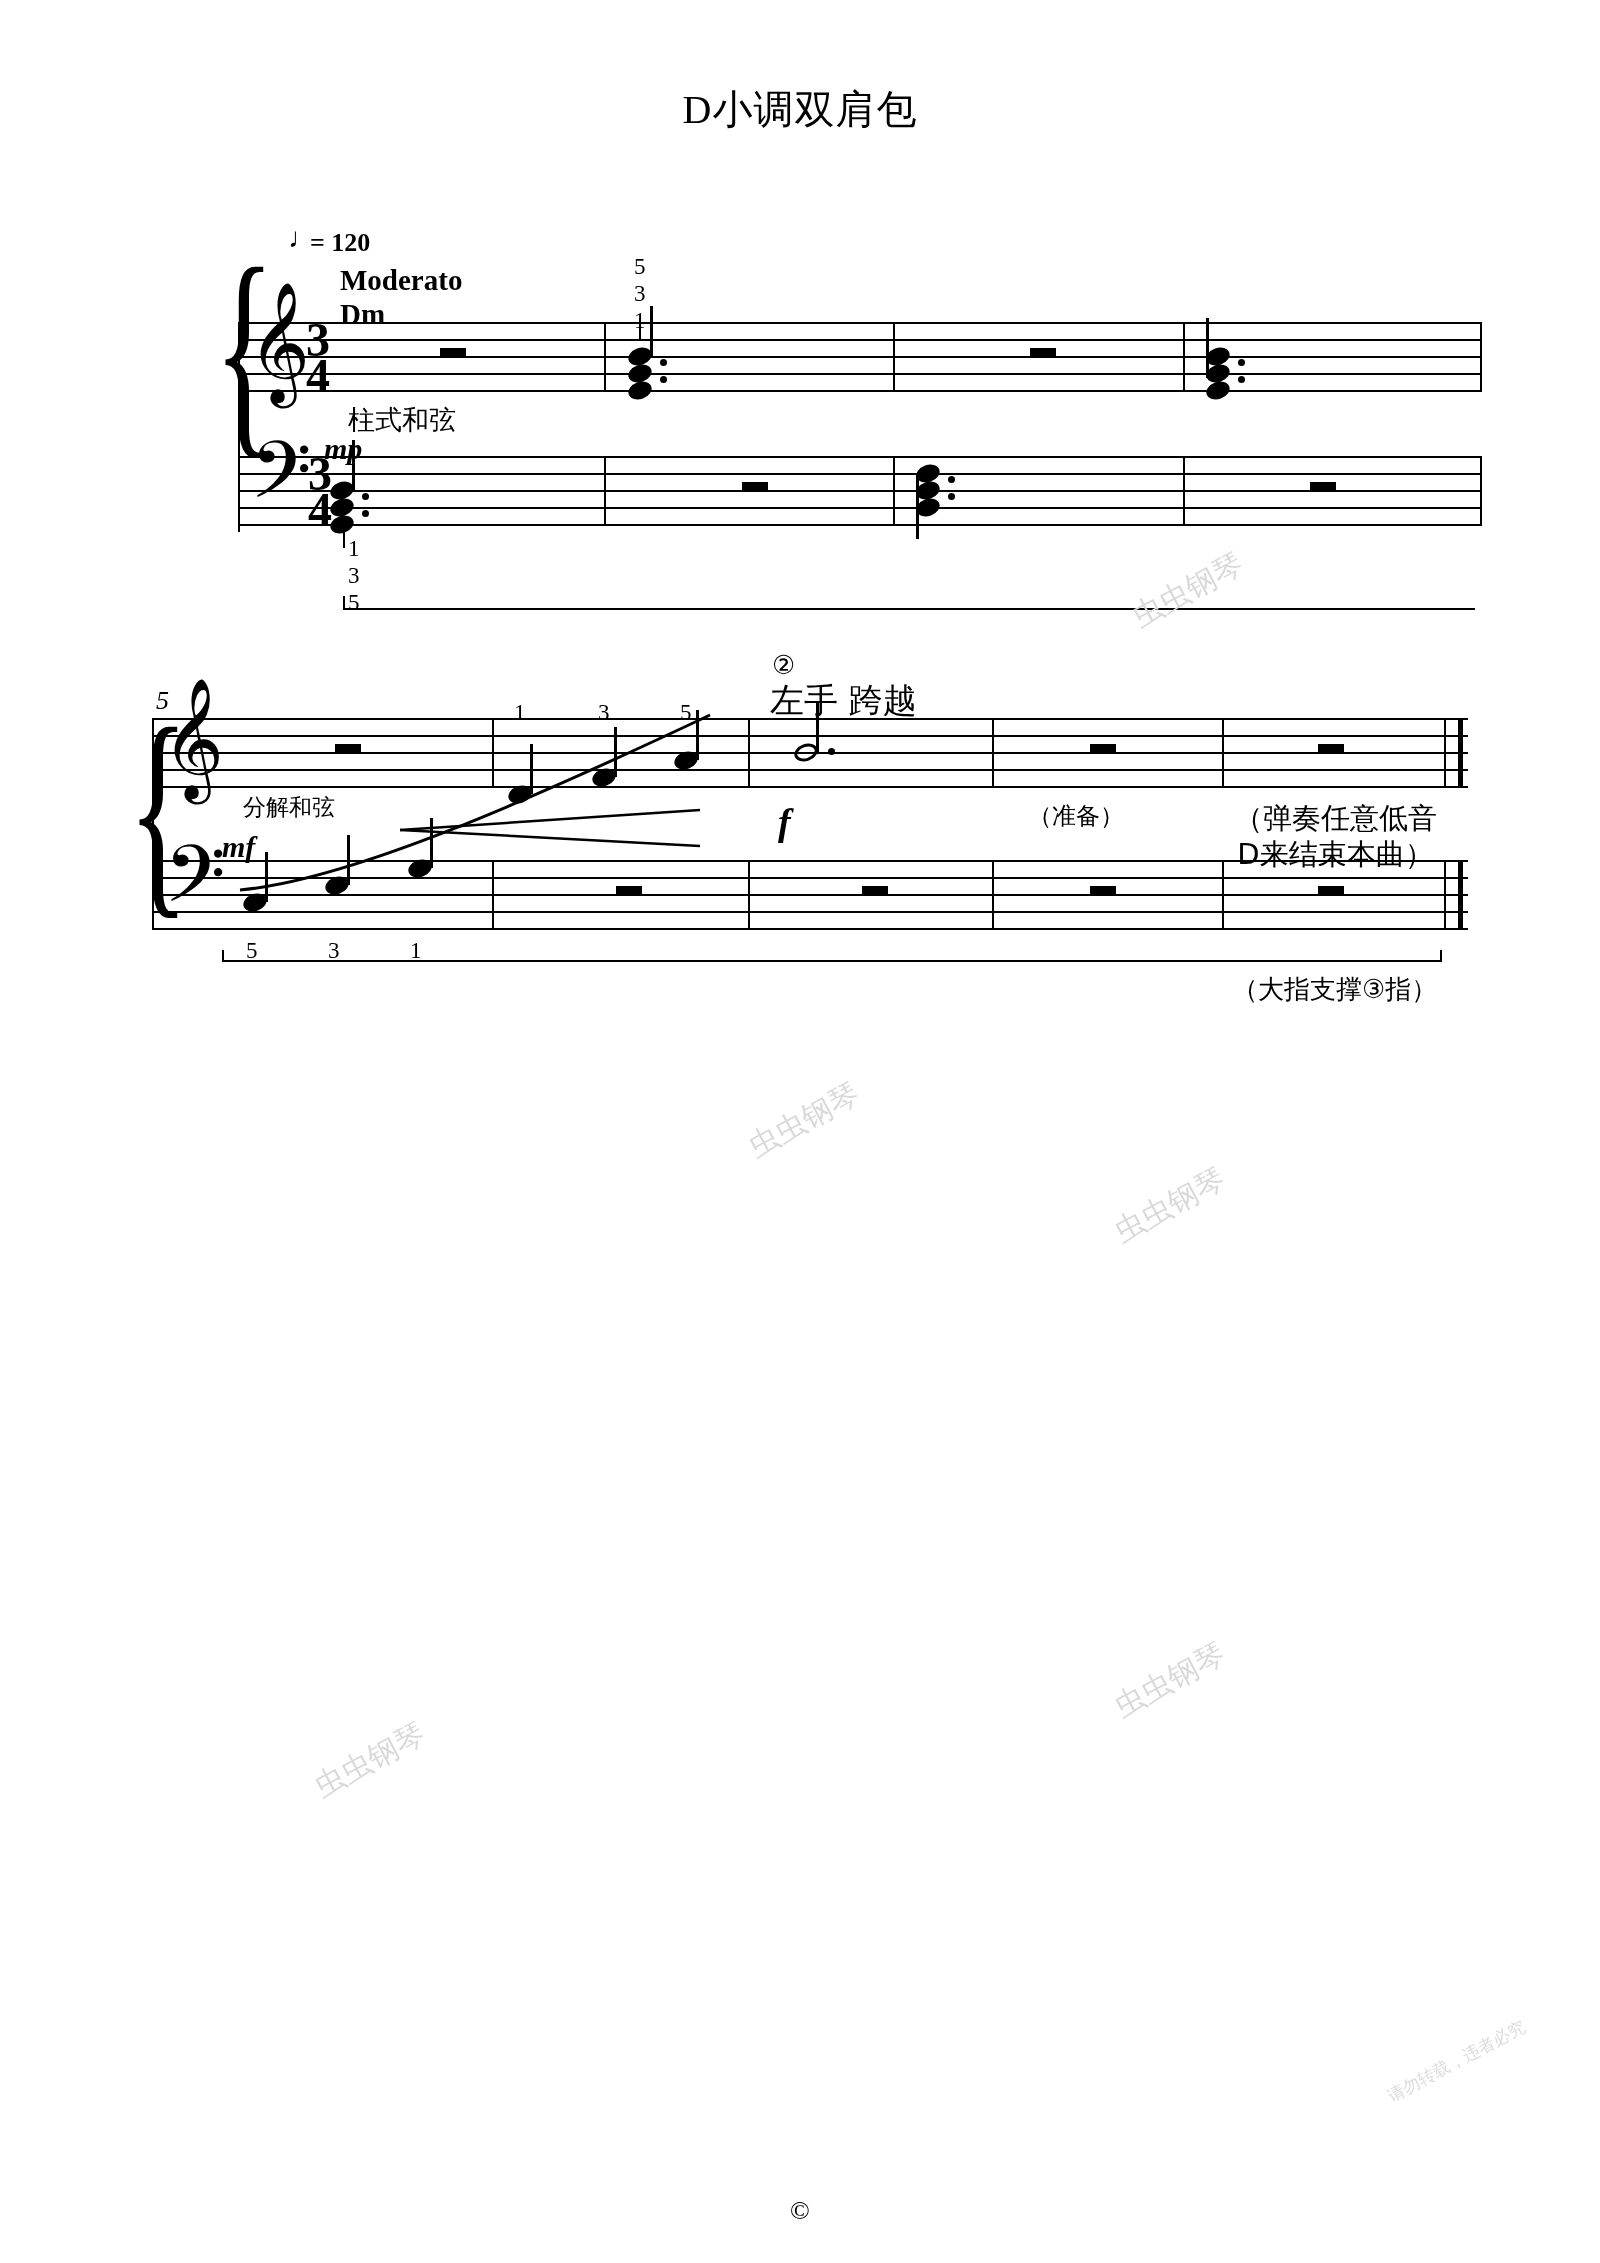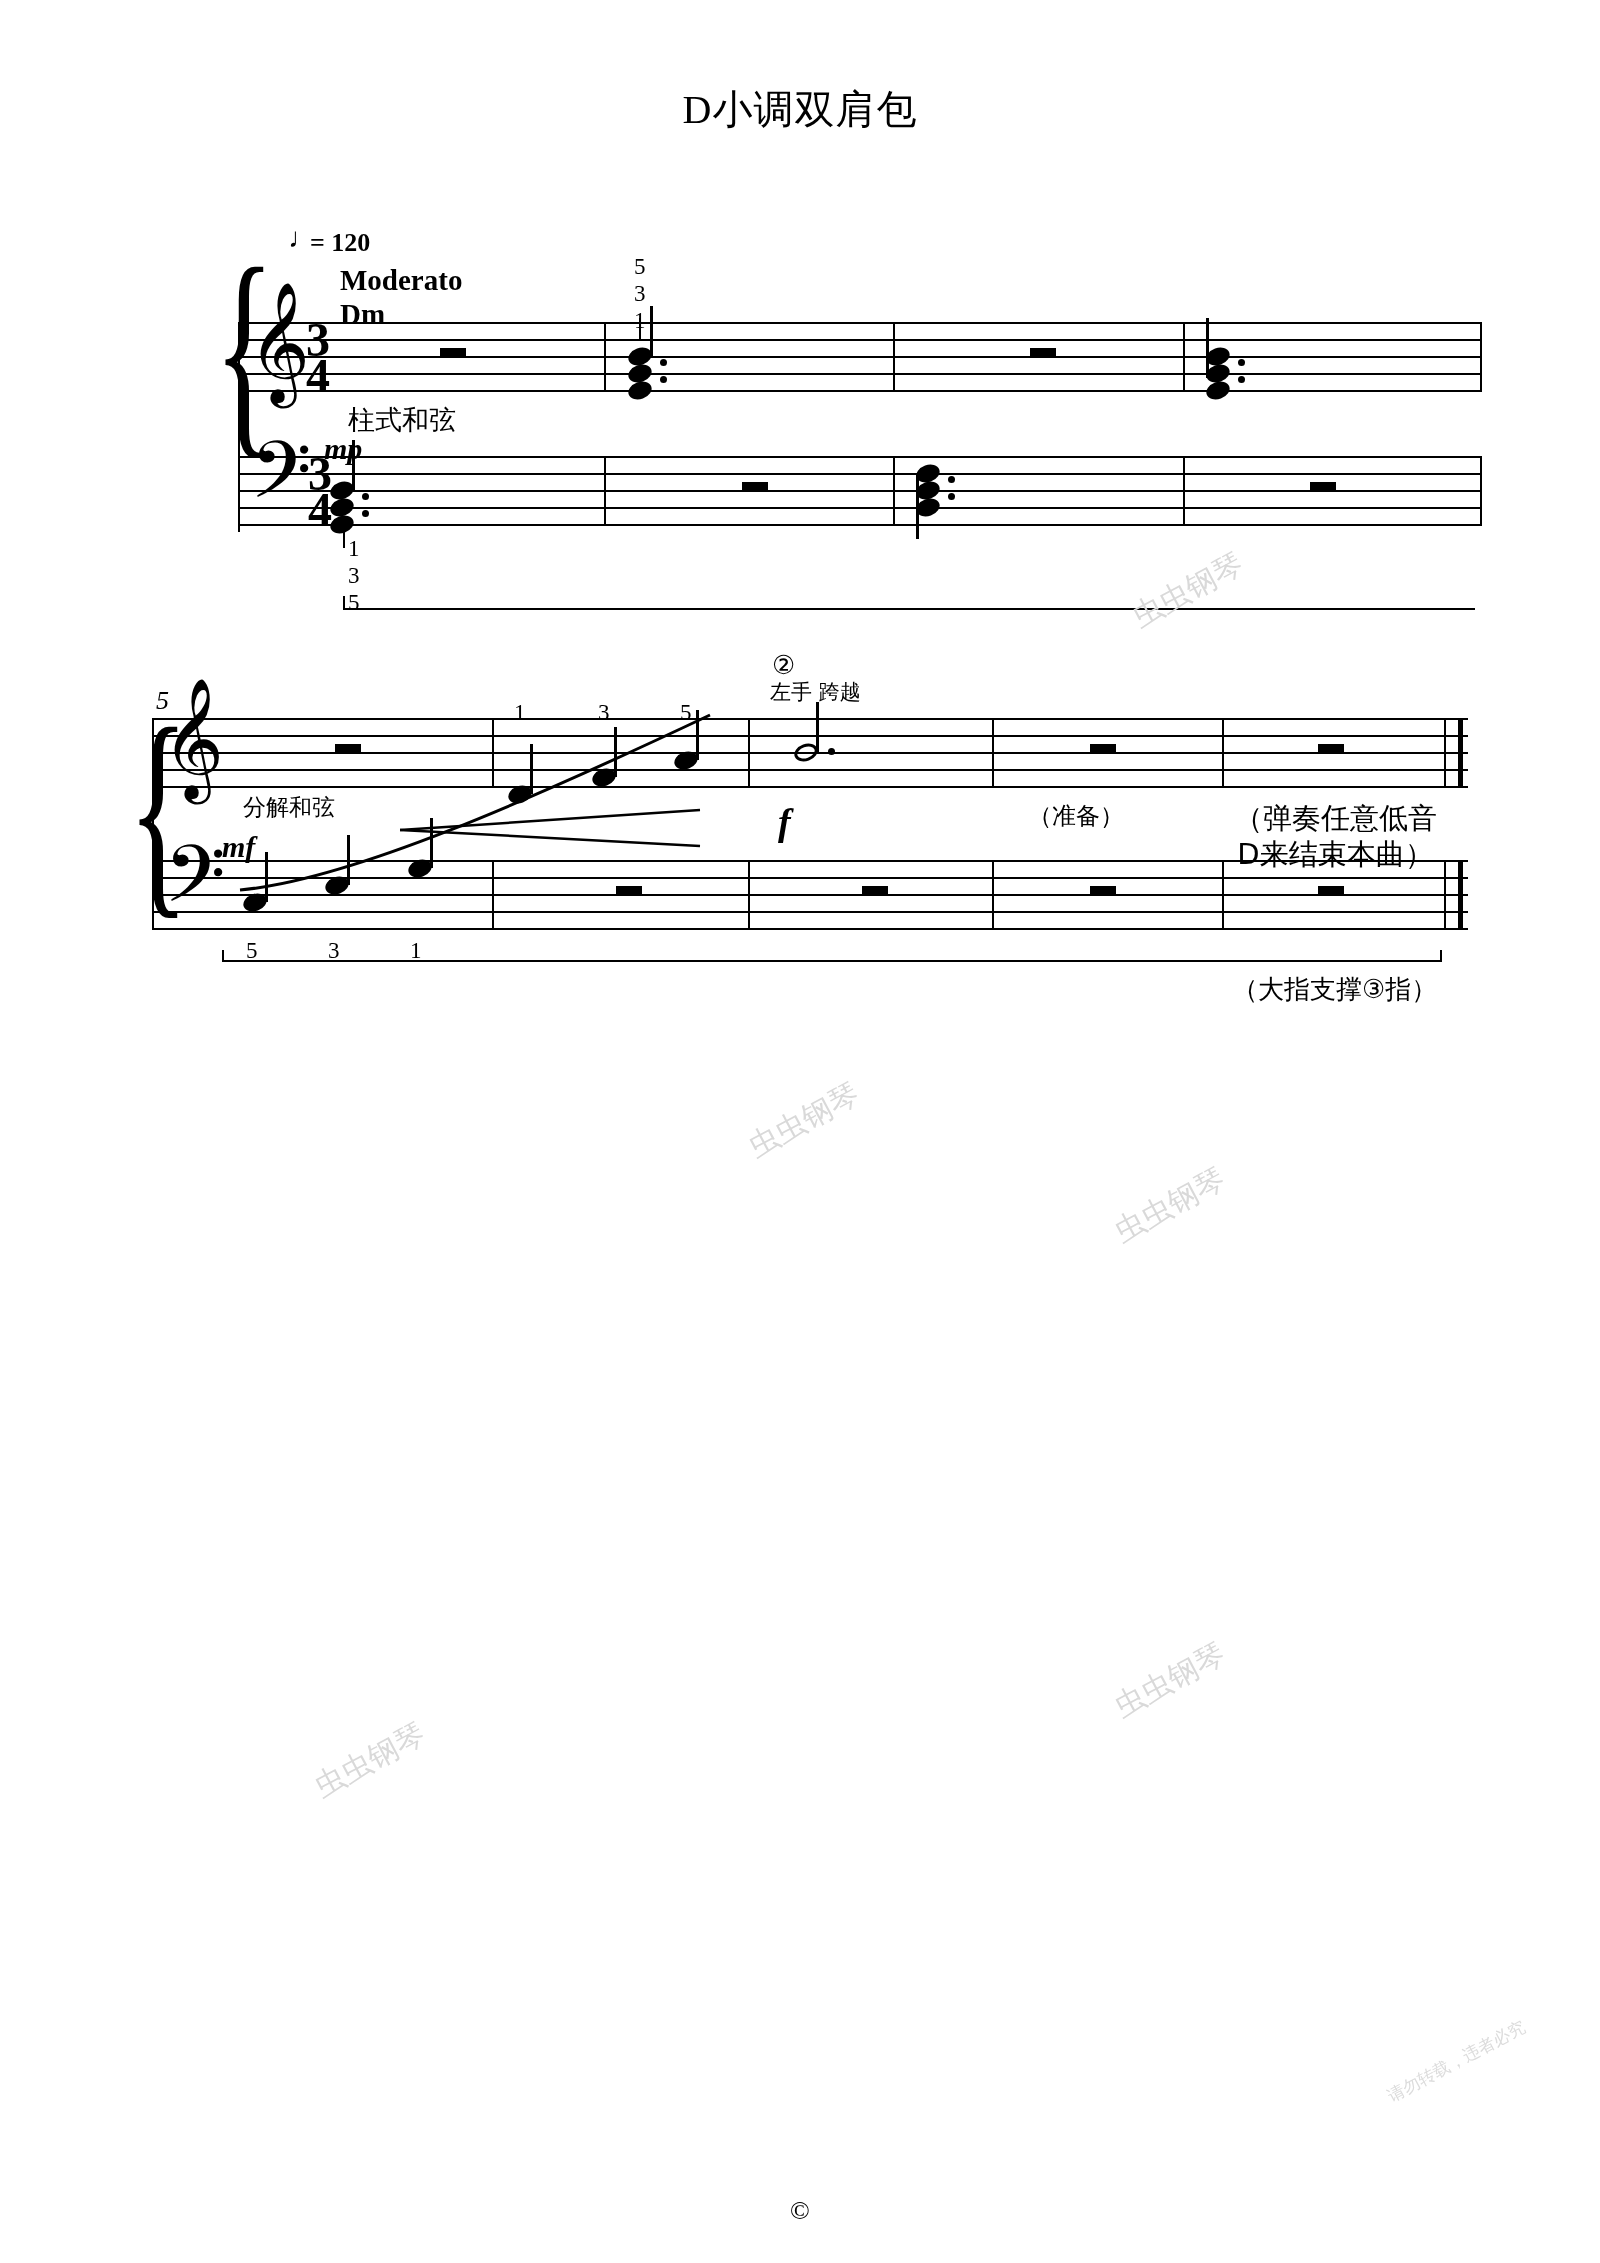--- a/index.html
+++ b/index.html
@@ -267,21 +267,21 @@
   <div class="fing" style="left:348px; top:536px;">1</div>
   <div class="fing" style="left:348px; top:563px;">3</div>
   <div class="fing" style="left:348px; top:590px;">5</div>
 
   <div class="hline" style="left:343px; top:608px; width:1132px;"></div>
   <div class="vline" style="left:343px; top:596px; height:14px;"></div>
 
   <div class="txt" style="left:156px; top:686px; font-size:26px; font-style:italic;">5</div>
 
   <div class="txt cn" style="left:772px; top:650px; font-size:26px;">②</div>
-  <div class="txt cn" style="left:770px; top:678px; font-size:21px;">左手    跨越</div>
+  <div class="txt cn" style="left:770px; top:678px; font-size:34px;">左手    跨越</div>
 
   <div class="brace" style="left:128px; top:718px;">{</div>
   <div class="vline" style="left:152px; top:718px; height:210px;"></div>
 
   <div class="staff">
     <div class="sline" style="left:152px; top:718px; width:1316px;"></div>
     <div class="sline" style="left:152px; top:735px; width:1316px;"></div>
     <div class="sline" style="left:152px; top:752px; width:1316px;"></div>
     <div class="sline" style="left:152px; top:769px; width:1316px;"></div>
     <div class="sline" style="left:152px; top:786px; width:1316px;"></div>

